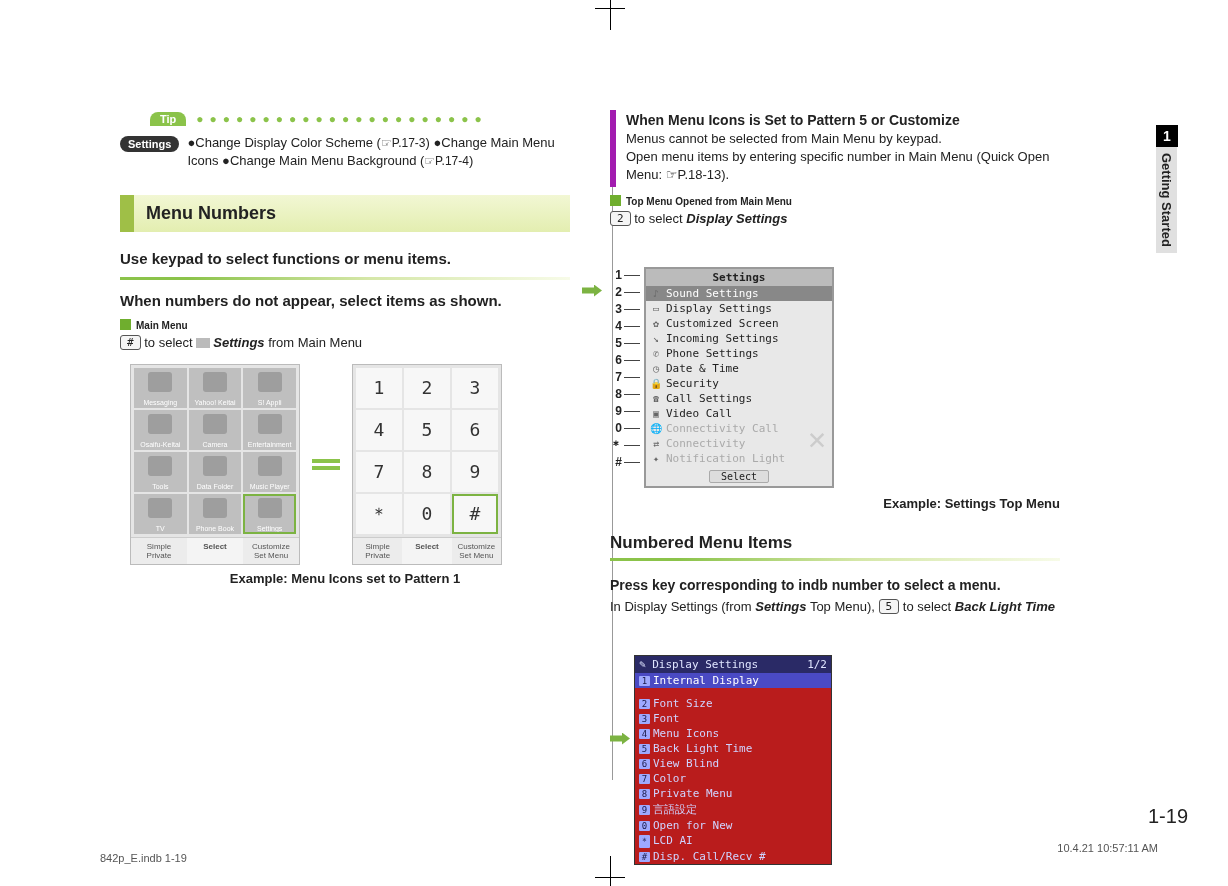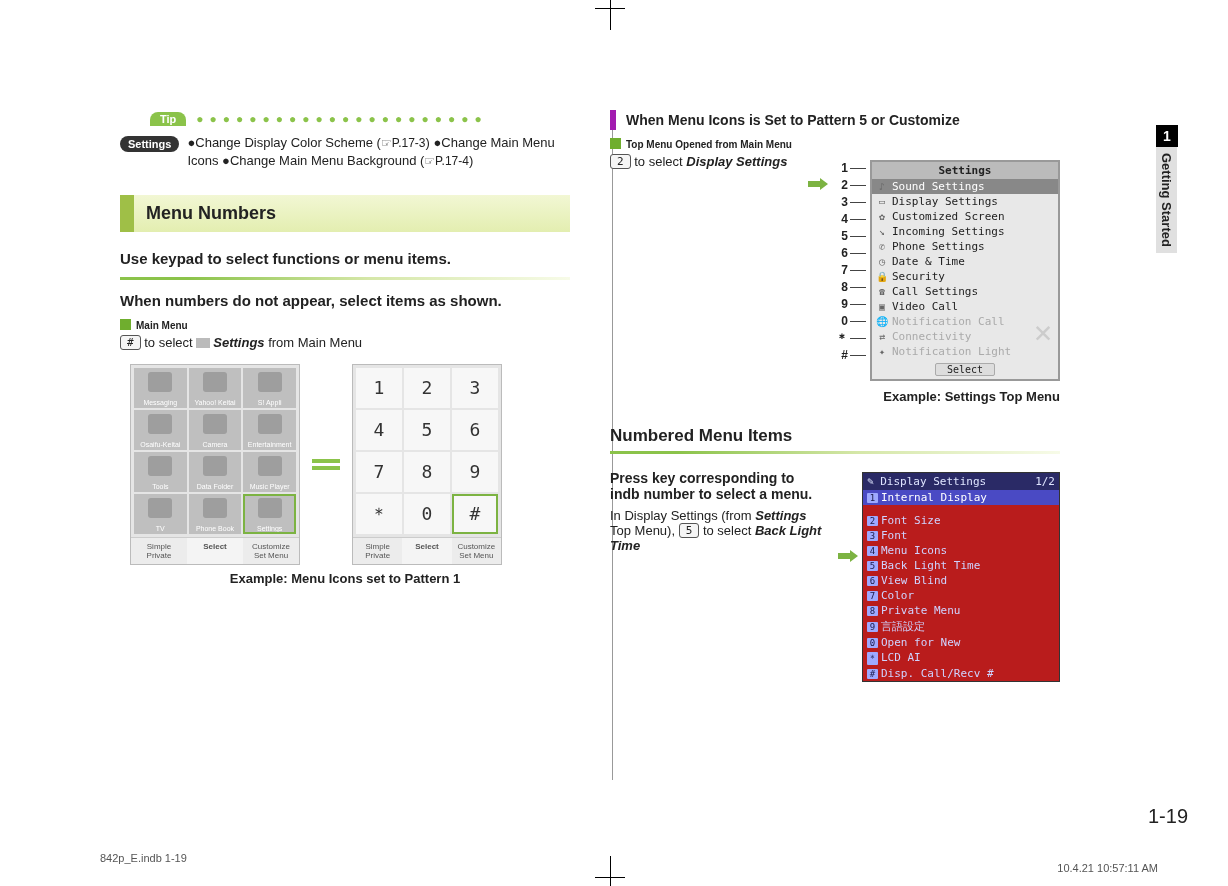--- a/index.html
+++ b/index.html
@@ -304,31 +304,31 @@
   .footer-left {
     position: absolute;
     left: 100px;
     bottom: 22px;
     font-size: 11px;
     color: #555;
   }
   .footer-right {
     position: absolute;
     right: 70px;
-    bottom: 12px;
+    bottom: 32px;
     font-size: 11px;
     color: #555;
   }
 
   
   .crop { position: absolute; background: #000; }
   .crop.h { height: 1px; width: 30px; }
   .crop.v { width: 1px; height: 30px; }
 
-  .half-row { display: flex; gap: 12px; align-items: flex-start; }
+  .half-row { display: flex; gap: 29px; align-items: flex-start; flex-direction: column; }
   .half-row > .txt { flex: 1; }
 </style>
 </head>
 <body>
 
 <div class="crop h" style="left:595px; top:8px;"></div>
 <div class="crop v" style="left:610px; top:0;"></div>
 <div class="crop h" style="left:595px; bottom:8px;"></div>
 <div class="crop v" style="left:610px; bottom:0;"></div>
 
@@ -449,20 +449,24 @@
           <div><span>Customize</span><br><span>Set Menu</span></div>
         </div>
       </div>
     </div>
     <div class="caption">Example: Menu Icons set to Pattern 1</div>
   </div>
 
   <div class="col right">
     <div class="note-box">
       <div class="title">When Menu Icons is Set to Pattern 5 or Customize</div>
+      <div class="body">
+        <span>Menus cannot be selected from Main Menu by keypad.</span><br>
+        <span>Open menu items by entering specific number in Main Menu (Quick Open Menu: </span><span>☞P.18-13</span><span>).</span>
+      </div>
     </div>
 
     <div class="sub2"><span class="sq"></span><span>Top Menu Opened from Main Menu</span></div>
 
     <div class="half-row">
       <div class="txt">
         <div class="instr">
           <span class="keycap">2</span><span> to select </span><span class="bi">Display Settings</span>
         </div>
       </div>
@@ -552,21 +556,21 @@
           <div class="row">
               <span class="ic">☎</span>
               <span>Call Settings</span>
             </div>
           <div class="row">
               <span class="ic">▣</span>
               <span>Video Call</span>
             </div>
           <div class="row dim">
               <span class="ic">🌐</span>
-              <span>Notification Call</span>
+              <span>Connectivity Call</span>
             </div>
           <div class="row dim">
               <span class="ic">⇄</span>
               <span>Connectivity</span>
             </div>
           <div class="row dim">
               <span class="ic">✦</span>
               <span>Notification Light</span>
             </div>
           <div class="sel-btn">Select</div>

